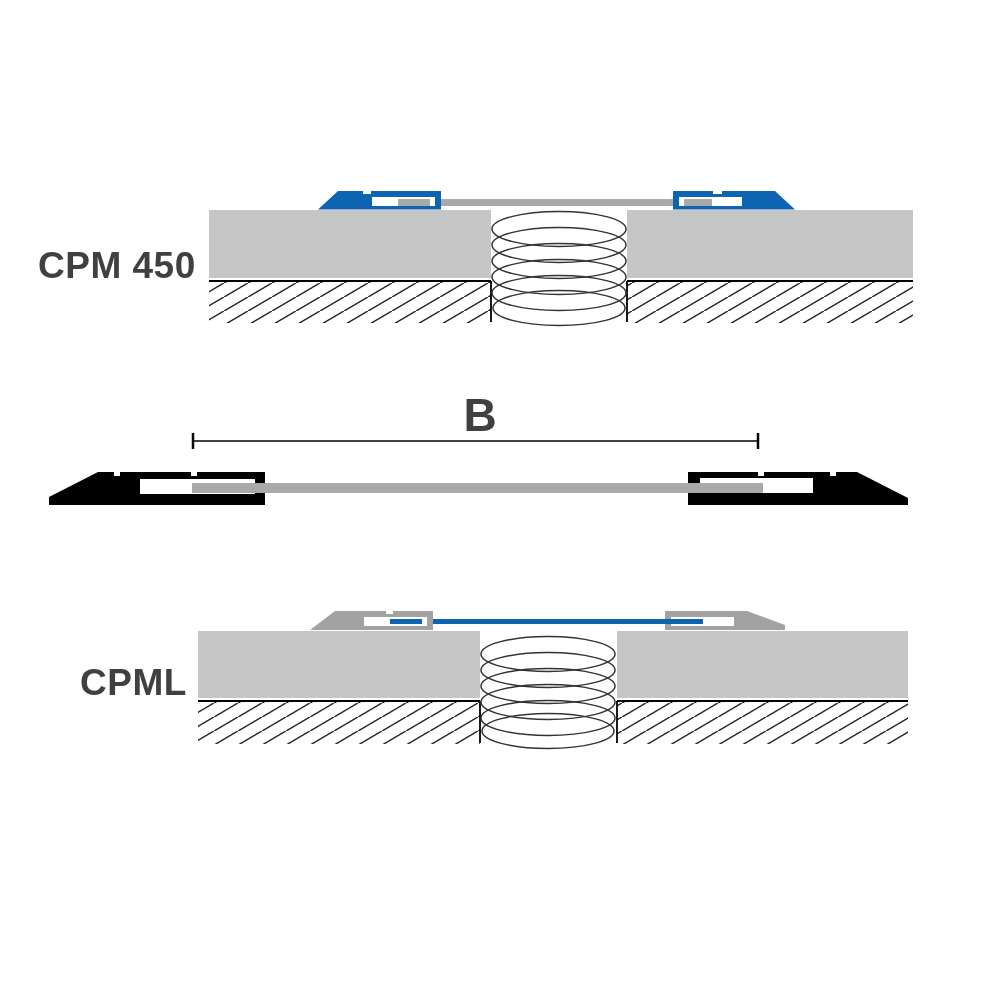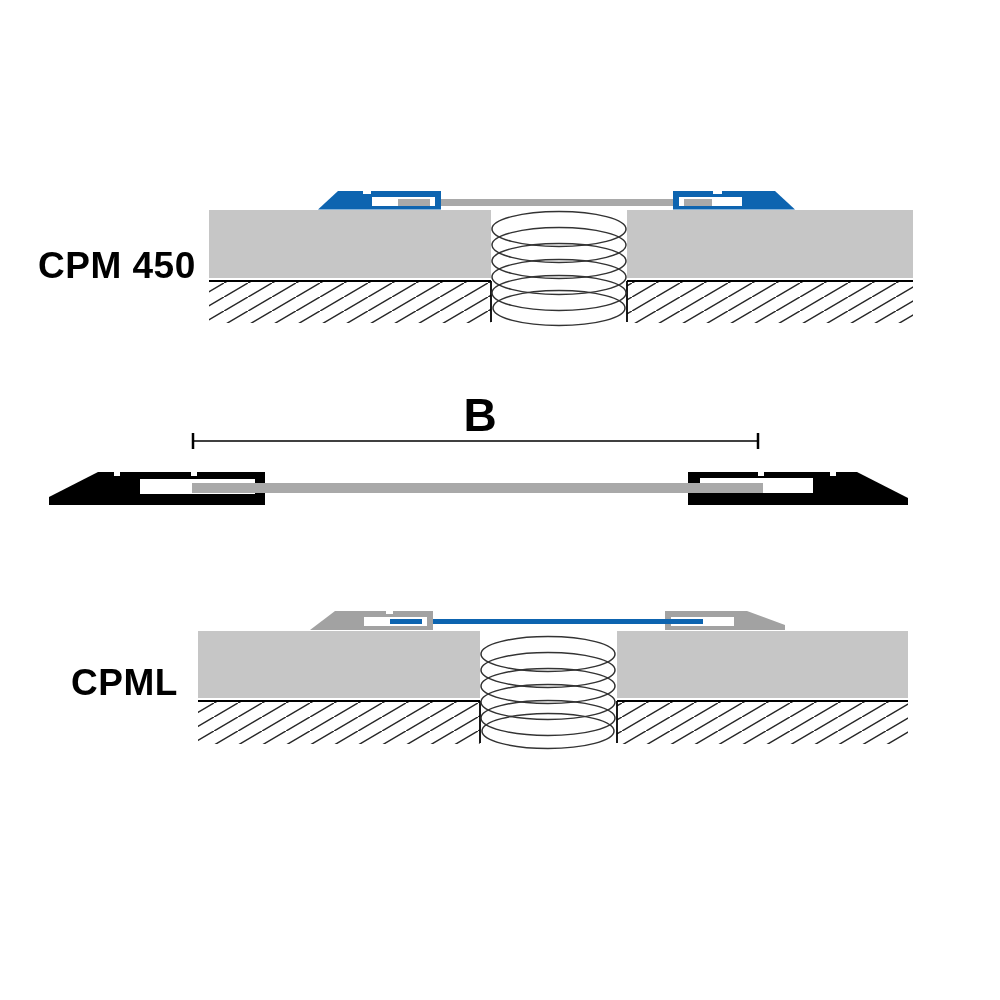--- a/index.html
+++ b/index.html
@@ -2,25 +2,25 @@
 <html style="--background: #ffffff; --accent-blue: #0d64b0; --slab-gray: #c6c6c6; --strip-gray: #a9a9a9; --profile-gray: #a2a2a2; --profile-black: #000000; --hatch-line: #262626; --spring-line: #333333; --line-black: #000000;"><head>
 <meta charset="utf-8">
 <style>
   html,body{margin:0;padding:0;}
   body{
     width:1000px;height:1000px;position:relative;overflow:hidden;
     background:var(--background,#fff);
     font-family:"Liberation Sans",sans-serif;
   }
   .label{
-    position:absolute;color:#000000;font-weight:700;line-height:1;
+    position:absolute;color:#404040;font-weight:700;line-height:1;
     white-space:nowrap;
   }
   #cpm450-label{left:38px;top:247px;font-size:37px;letter-spacing:0.5px;}
-  #cpml-label{left:71px;top:664px;font-size:37px;letter-spacing:0.5px;}
+  #cpml-label{left:80px;top:664px;font-size:37px;letter-spacing:0.5px;}
   #dim-b-label{left:450px;top:392px;width:60px;text-align:center;font-size:46px;font-weight:700;}
   svg{position:absolute;display:block;}
   #svg-cpm450{left:200px;top:185px;}
   #svg-profile{left:40px;top:390px;}
   #svg-cpml{left:190px;top:605px;}
   
   .f-blue{fill:var(--accent-blue,#0d64b0);}
   .f-slab{fill:var(--slab-gray,#c6c6c6);}
   .f-strip{fill:var(--strip-gray,#a9a9a9);}
   .f-pgray{fill:var(--profile-gray,#a2a2a2);}

